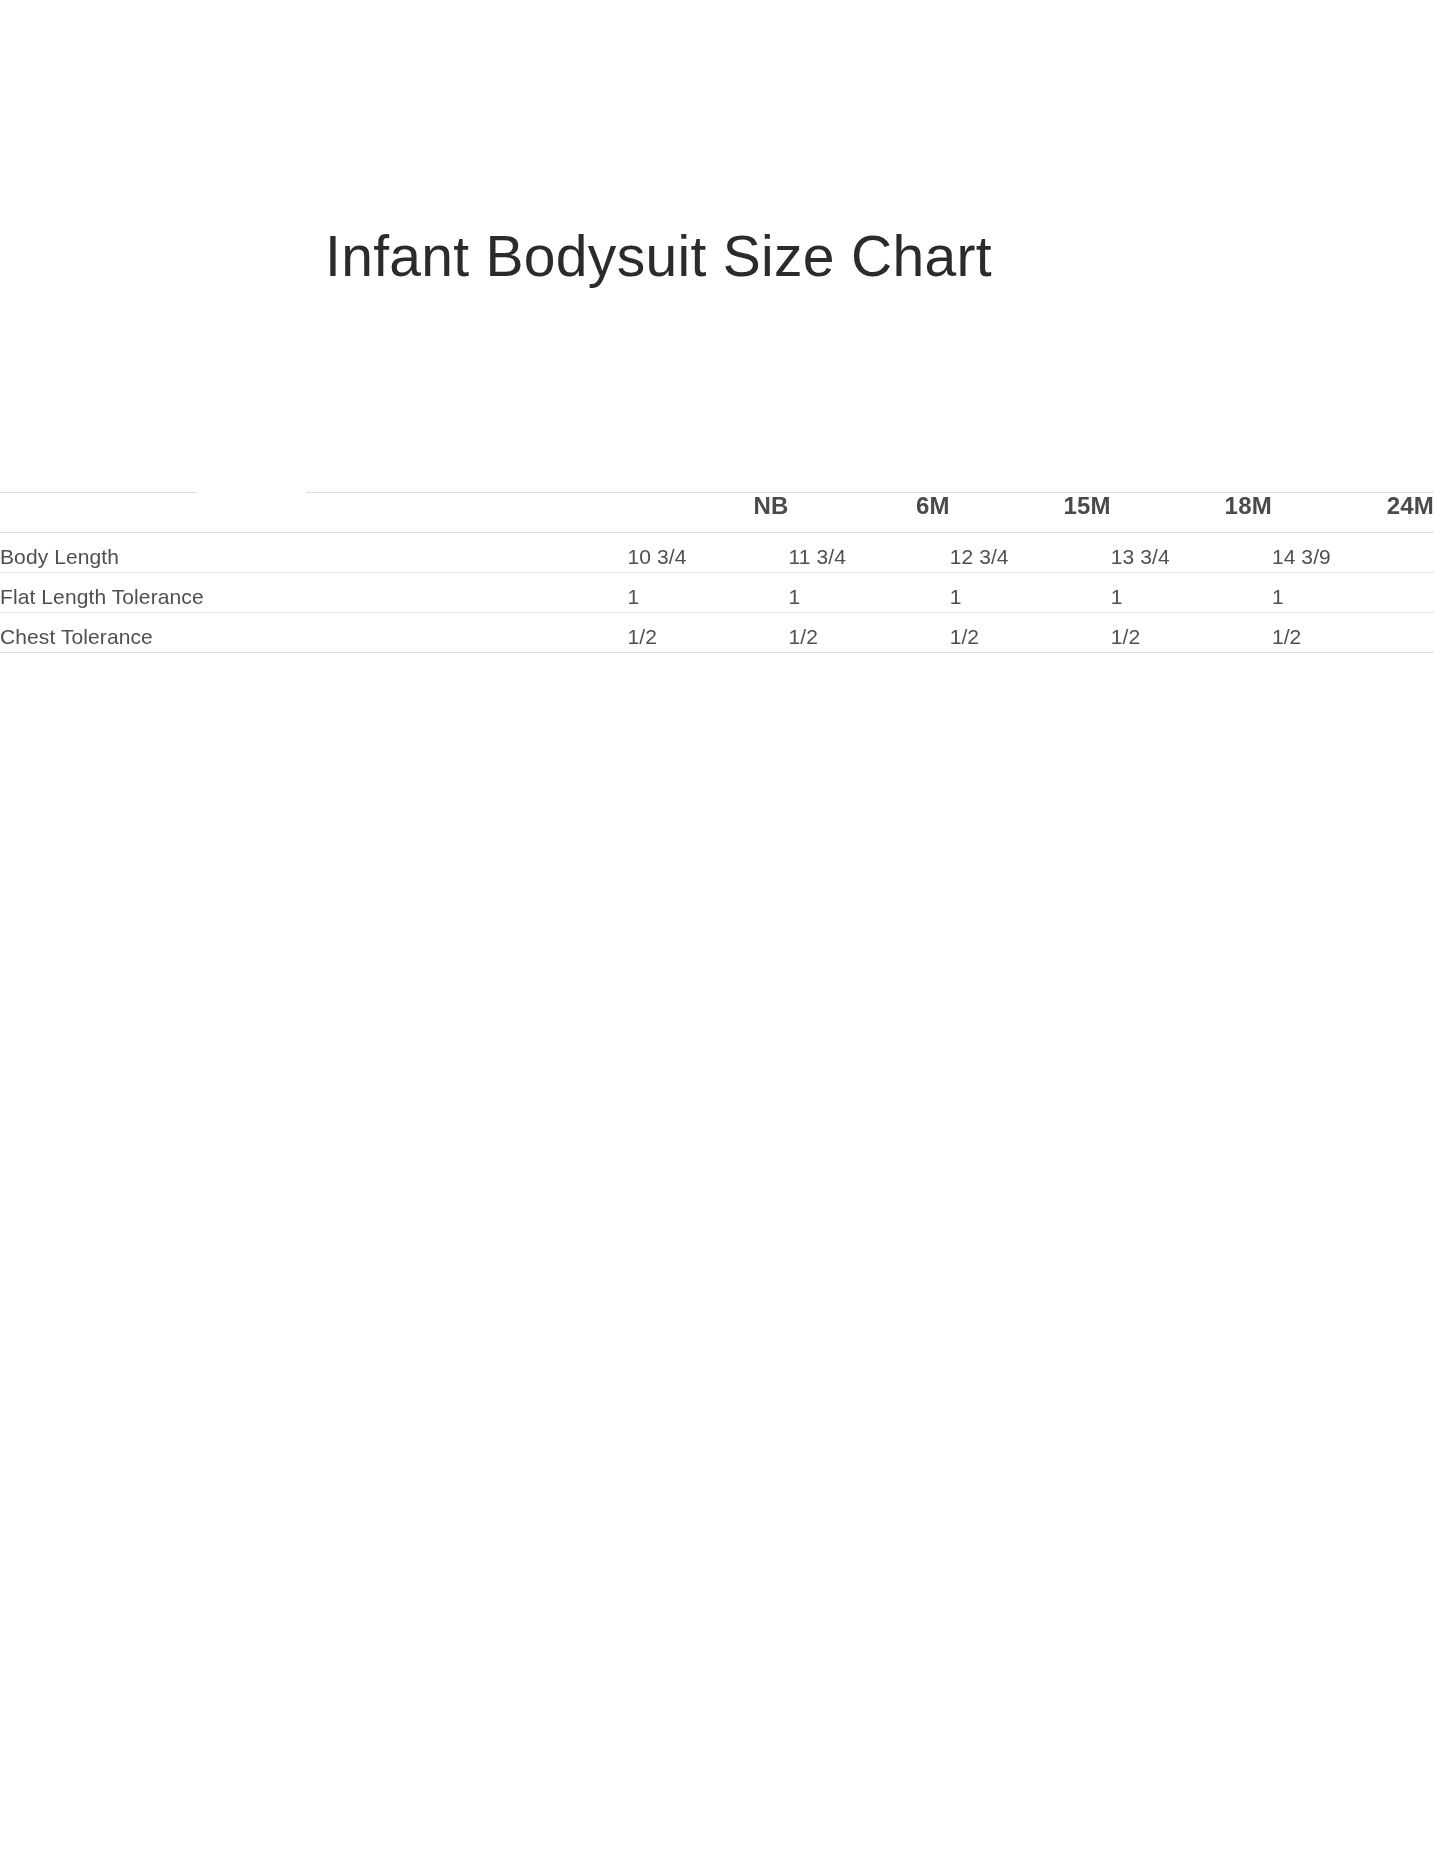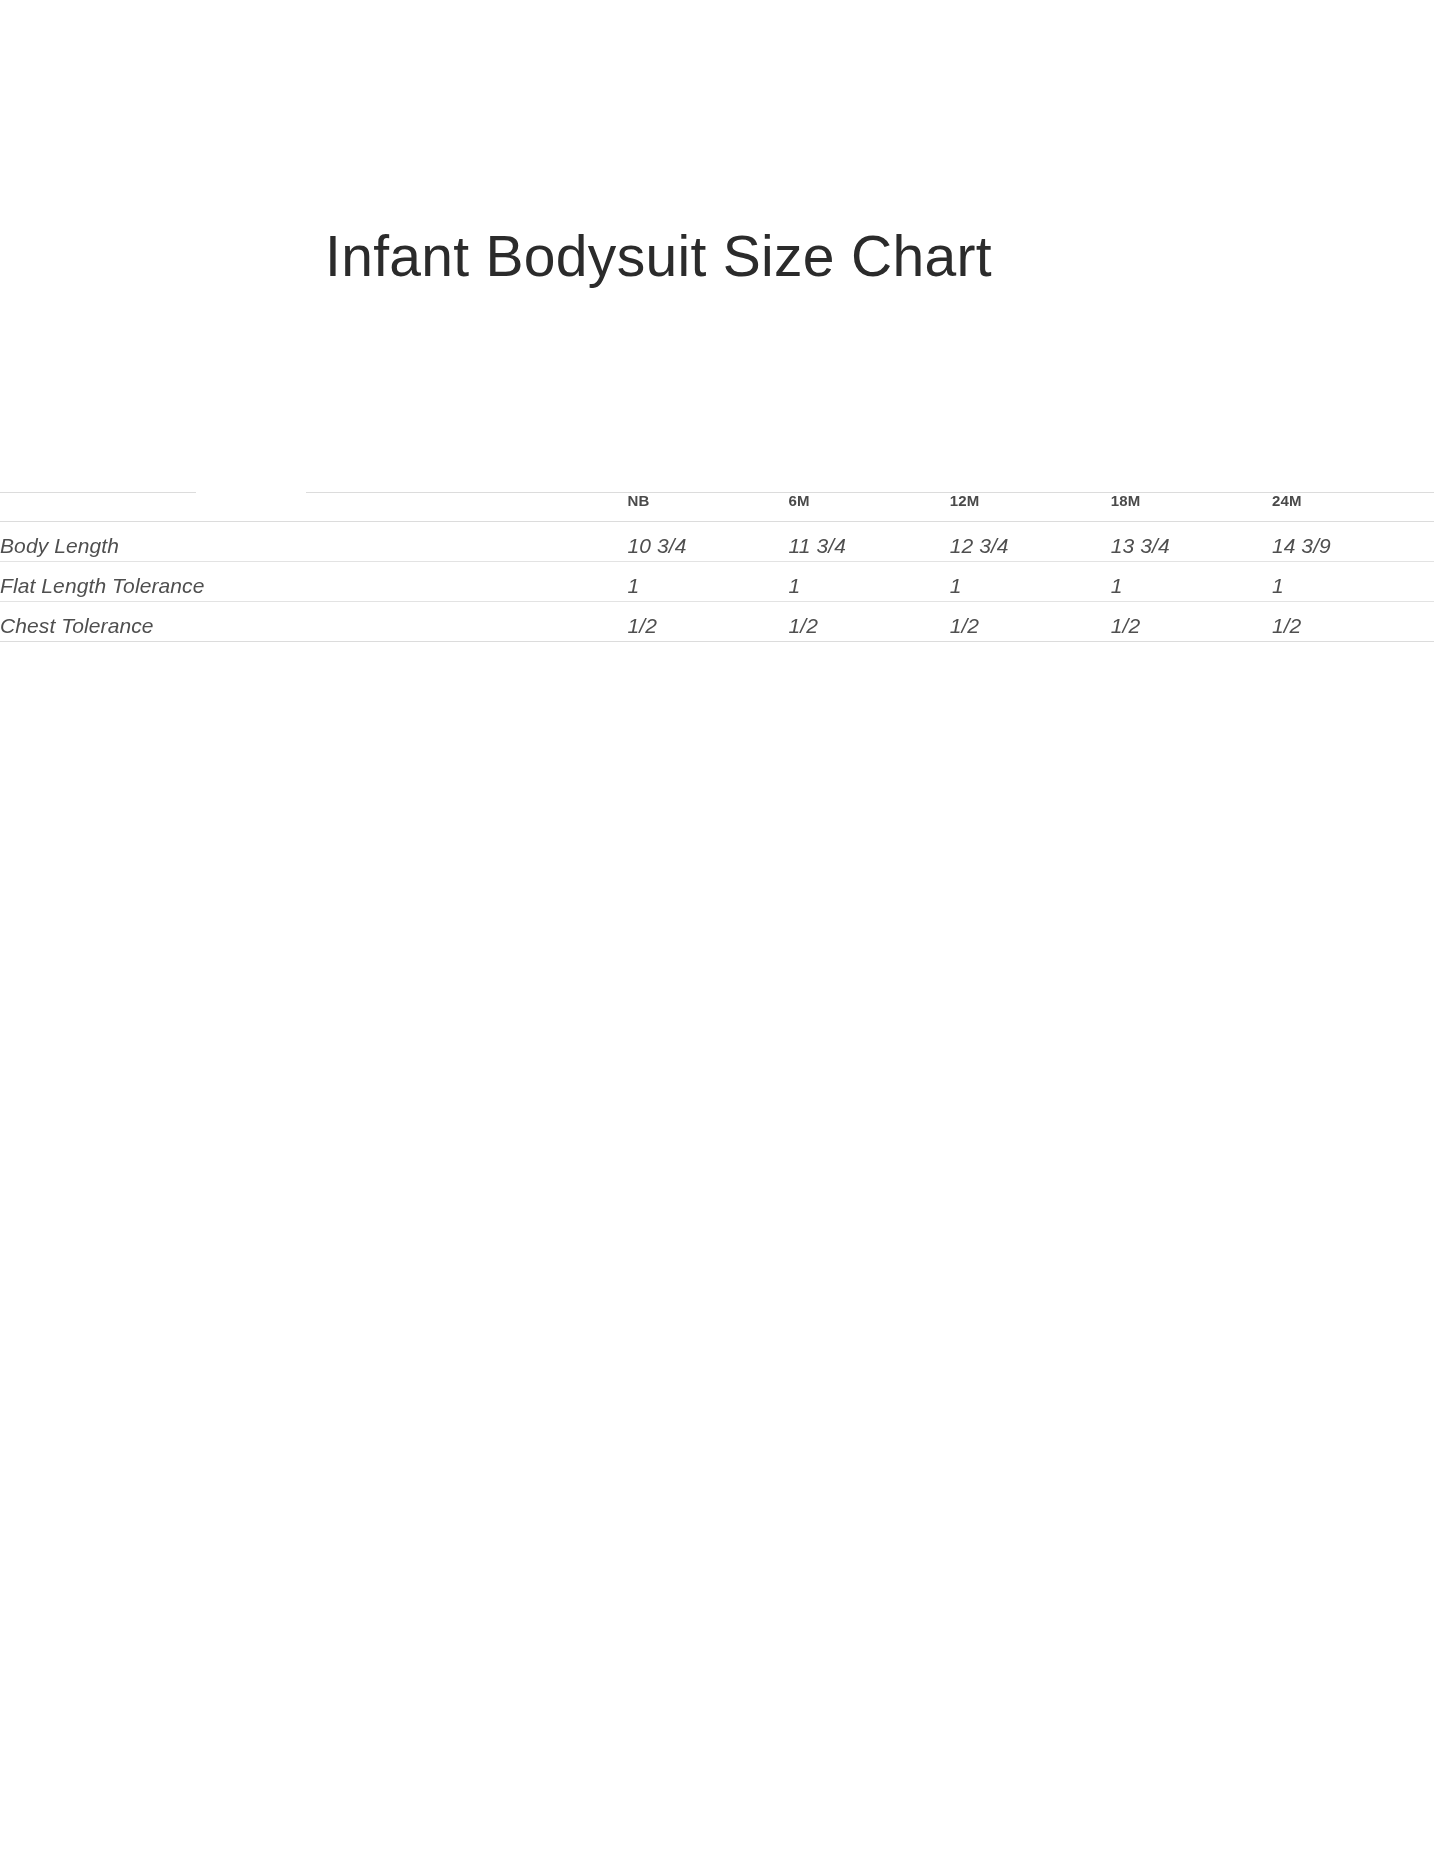--- a/index.html
+++ b/index.html
@@ -40,41 +40,40 @@
   table.size-chart {
     width: 100%;
     border-collapse: collapse;
     table-layout: fixed;
   }
   table.size-chart col.label-col { width: 627px; }
   table.size-chart col.size-col { width: 161px; }
   table.size-chart col.size-col-last { width: 162px; }
 
   table.size-chart thead th {
-    text-align: left;
-    font-size: 15px;
+    text-align: right;
+    font-size: 24px;
     font-weight: 700;
     color: #4a4a4a;
     padding: 0 0 12px 0;
     vertical-align: bottom;
     border-bottom: 1px solid #dcdcdc;
     letter-spacing: 0.2px;
   }
   table.size-chart thead th.label-head {
     border-bottom: 1px solid #dcdcdc;
   }
   table.size-chart tbody td {
     font-size: 21px;
     font-weight: 400;
     color: #4f4f4f;
     padding: 12px 0 3px 0;
     border-bottom: 1px solid #e3e3e3;
     vertical-align: middle;
     letter-spacing: 0.1px;
-    font-style: italic;
   }
   table.size-chart tbody tr:last-child td {
     border-bottom: 1px solid #dcdcdc;
   }
   td.row-label {
     padding-left: 14px;
   }
   th.label-head {
     padding-left: 14px;
   }
@@ -114,21 +113,21 @@
         <col class="size-col">
         <col class="size-col">
         <col class="size-col">
         <col class="size-col-last">
       </colgroup>
       <thead>
         <tr>
           <th class="label-head"></th>
           <th>NB</th>
           <th>6M</th>
-          <th>12M</th>
+          <th>15M</th>
           <th>18M</th>
           <th>24M</th>
         </tr>
       </thead>
       <tbody>
         <tr>
           <td class="row-label">Body Length</td>
           <td>10 3/4</td>
           <td>11 3/4</td>
           <td>12 3/4</td>

